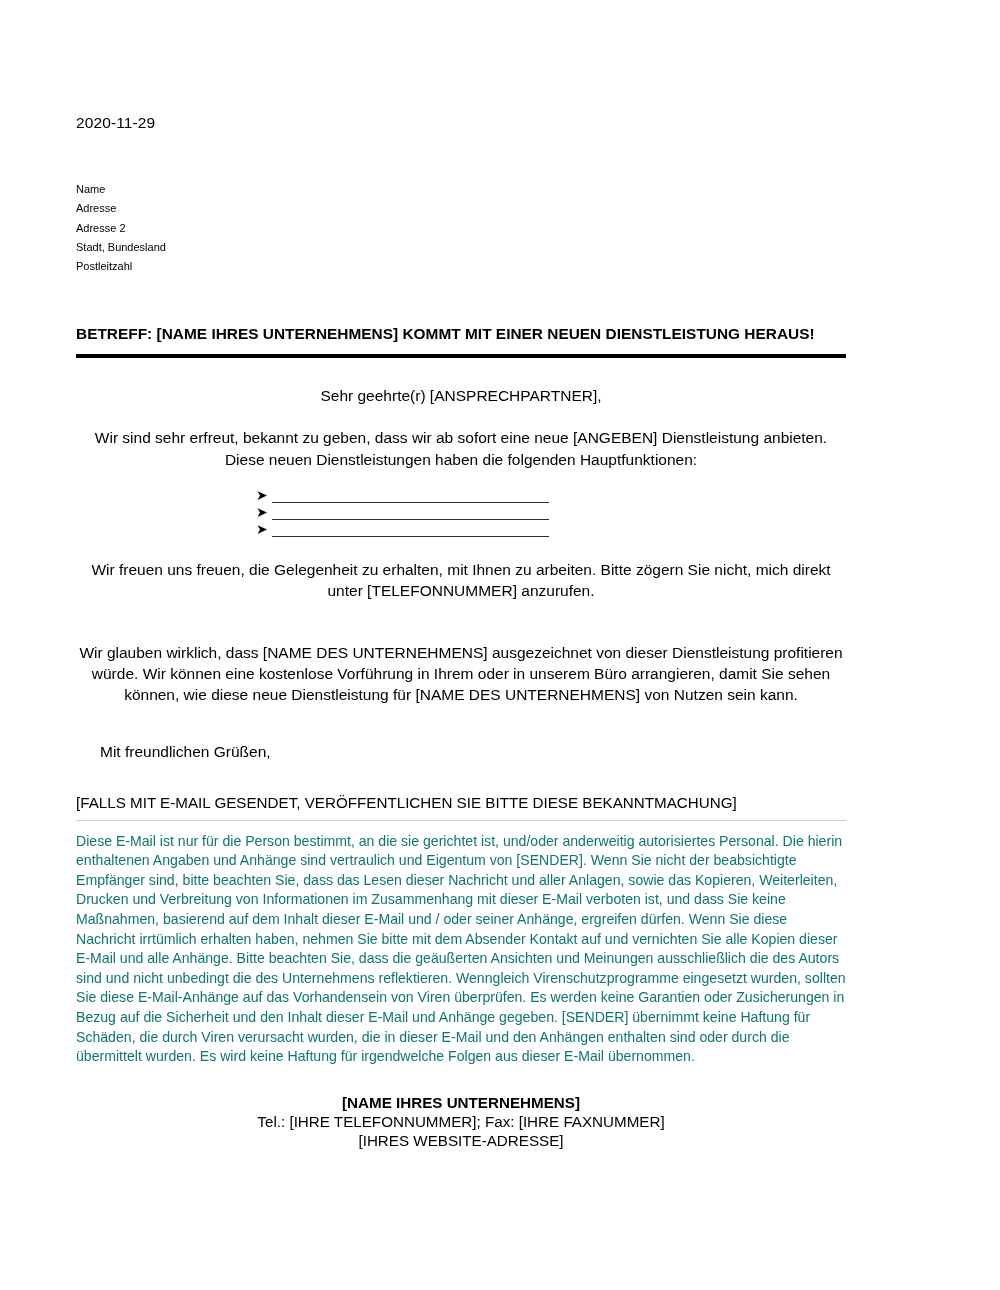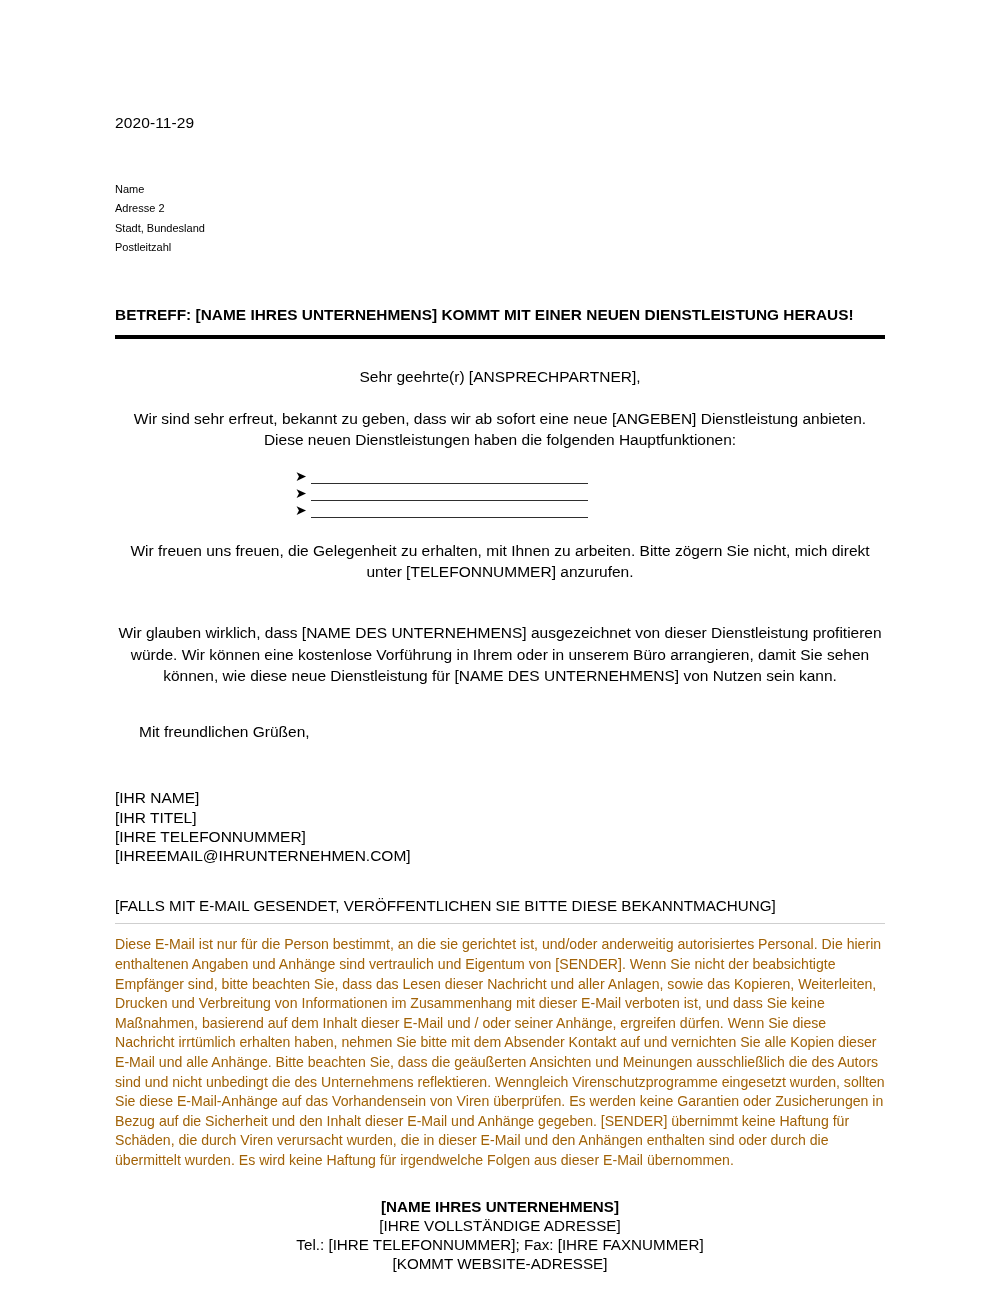--- a/index.html
+++ b/index.html
@@ -14,21 +14,21 @@
     font-family: "Liberation Sans", sans-serif;
     color: #000000;
     -webkit-font-smoothing: antialiased;
   }
   .page {
     position: relative;
     width: 1000px;
     height: 1290px;
     background: #ffffff;
     box-sizing: border-box;
-    padding: 0 115px;
+    padding: 0 76px;
   }
   .doc-body {
     width: 770px;
   }
 
   
   .date-line {
     padding-top: 113px;
     font-size: 15.5px;
     line-height: 20px;
@@ -127,21 +127,21 @@
   .rule-thin {
     margin-top: 7px;
     height: 0;
     border-top: 1.4px solid #cfcfcf;
     width: 770px;
   }
   .disclaimer {
     margin-top: 11px;
     font-size: 14.1px;
     line-height: 19.6px;
-    color: #a16207;
+    color: #0f766e;
     text-align: left;
   }
 
   
   .footer {
     margin-top: 26px;
     text-align: center;
     font-size: 15.2px;
     line-height: 19.3px;
   }
@@ -155,20 +155,21 @@
 </head>
 <body>
 
 <div class="page">
   <div class="doc-body">
 
     <div class="date-line">2020-11-29</div>
 
     <div class="address-block">
       <div class="addr-line">Name</div>
+      <div class="addr-line">Adresse</div>
       <div class="addr-line">Adresse 2</div>
       <div class="addr-line">Stadt, Bundesland</div>
       <div class="addr-line">Postleitzahl</div>
     </div>
 
     <div class="subject-block">BETREFF: [NAME IHRES UNTERNEHMENS] KOMMT MIT EINER NEUEN DIENSTLEISTUNG HERAUS!</div>
 
     <div class="rule-thick"></div>
 
     <div class="salutation">Sehr geehrte(r) [ANSPRECHPARTNER],</div>
@@ -189,34 +190,27 @@
         <span class="bullet-fill"></span>
       </li>
     </ul>
 
     <div class="para">Wir freuen uns freuen, die Gelegenheit zu erhalten, mit Ihnen zu arbeiten. Bitte zögern Sie nicht, mich direkt unter [TELEFONNUMMER] anzurufen.</div>
 
     <div class="para" style="margin-top:40px;">Wir glauben wirklich, dass [NAME DES UNTERNEHMENS] ausgezeichnet von dieser Dienstleistung profitieren würde. Wir können eine kostenlose Vorführung in Ihrem oder in unserem Büro arrangieren, damit Sie sehen können, wie diese neue Dienstleistung für [NAME DES UNTERNEHMENS] von Nutzen sein kann.</div>
 
     <div class="closing">Mit freundlichen Grüßen,</div>
 
-    <div class="signature-block">
-      <div class="sig-line">[IHR NAME]</div>
-      <div class="sig-line">[IHR TITEL]</div>
-      <div class="sig-line">[IHRE TELEFONNUMMER]</div>
-      <div class="sig-line">[IHREEMAIL@IHRUNTERNEHMEN.COM]</div>
-    </div>
 
     <div class="notice-heading">[FALLS MIT E-MAIL GESENDET, VERÖFFENTLICHEN SIE BITTE DIESE BEKANNTMACHUNG]</div>
 
     <div class="rule-thin"></div>
 
     <div class="disclaimer">Diese E-Mail ist nur für die Person bestimmt, an die sie gerichtet ist, und/oder anderweitig autorisiertes Personal. Die hierin enthaltenen Angaben und Anhänge sind vertraulich und Eigentum von [SENDER]. Wenn Sie nicht der beabsichtigte Empfänger sind, bitte beachten Sie, dass das Lesen dieser Nachricht und aller Anlagen, sowie das Kopieren, Weiterleiten, Drucken und Verbreitung von Informationen im Zusammenhang mit dieser E-Mail verboten ist, und dass Sie keine Maßnahmen, basierend auf dem Inhalt dieser E-Mail und / oder seiner Anhänge, ergreifen dürfen. Wenn Sie diese Nachricht irrtümlich erhalten haben, nehmen Sie bitte mit dem Absender Kontakt auf und vernichten Sie alle Kopien dieser E-Mail und alle Anhänge. Bitte beachten Sie, dass die geäußerten Ansichten und Meinungen ausschließlich die des Autors sind und nicht unbedingt die des Unternehmens reflektieren. Wenngleich Virenschutzprogramme eingesetzt wurden, sollten Sie diese E-Mail-Anhänge auf das Vorhandensein von Viren überprüfen. Es werden keine Garantien oder Zusicherungen in Bezug auf die Sicherheit und den Inhalt dieser E-Mail und Anhänge gegeben. [SENDER] übernimmt keine Haftung für Schäden, die durch Viren verursacht wurden, die in dieser E-Mail und den Anhängen enthalten sind oder durch die übermittelt wurden. Es wird keine Haftung für irgendwelche Folgen aus dieser E-Mail übernommen.</div>
 
     <div class="footer">
       <div class="foot-line foot-company">[NAME IHRES UNTERNEHMENS]</div>
-      <div class="foot-line">[IHRE VOLLSTÄNDIGE ADRESSE]</div>
       <div class="foot-line">Tel.: [IHRE TELEFONNUMMER]; Fax: [IHRE FAXNUMMER]</div>
-      <div class="foot-line">[KOMMT WEBSITE-ADRESSE]</div>
+      <div class="foot-line">[IHRES WEBSITE-ADRESSE]</div>
     </div>
 
   </div>
 </div>
 
 </body></html>

